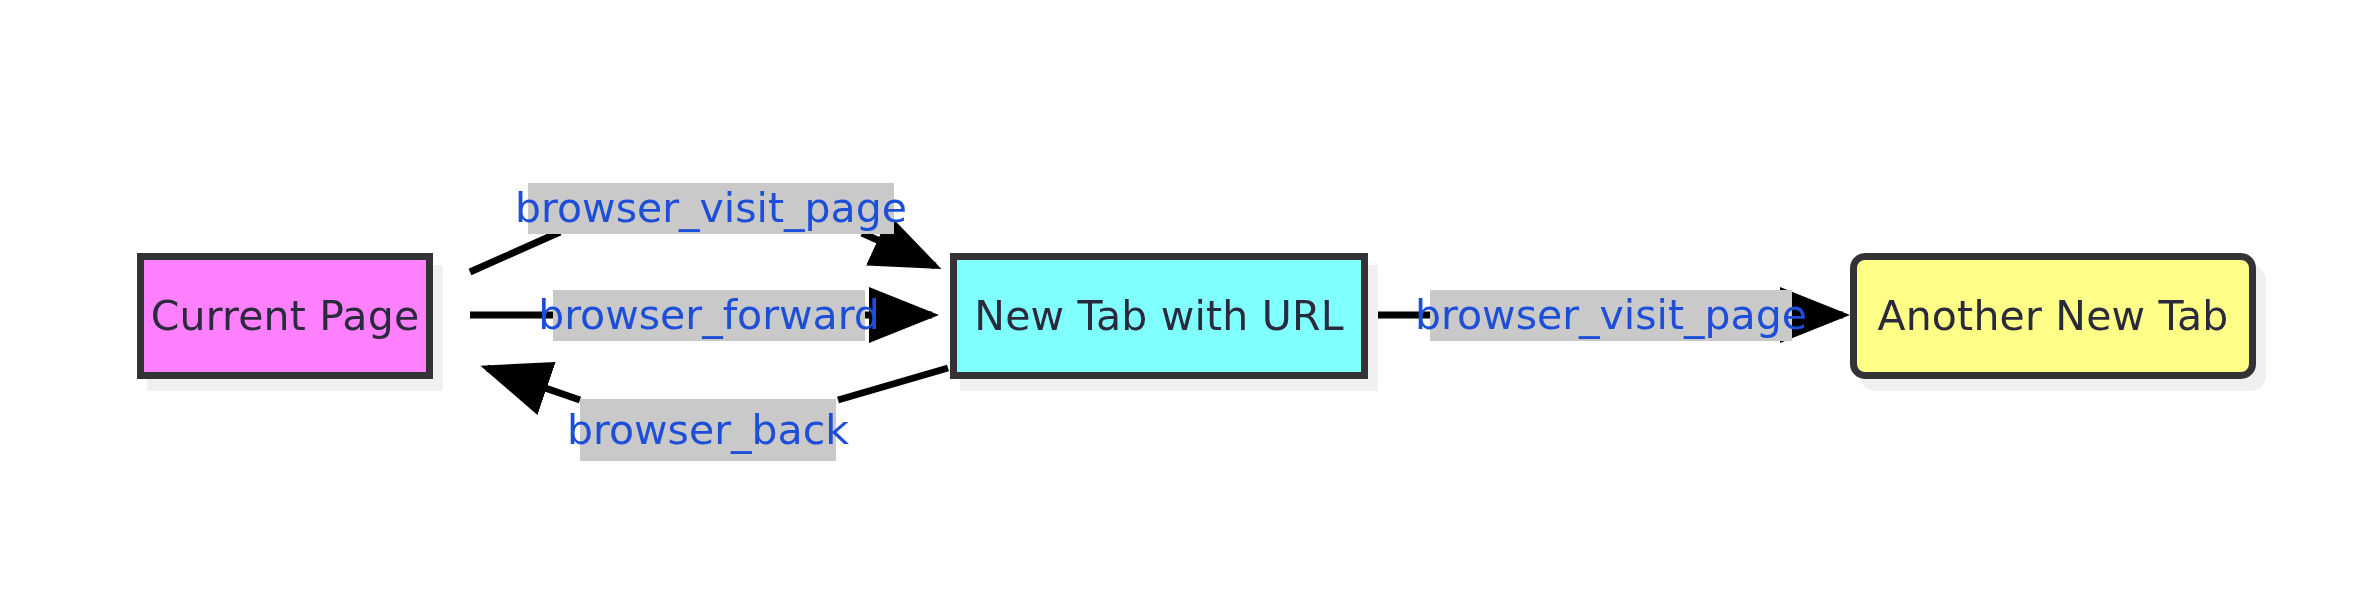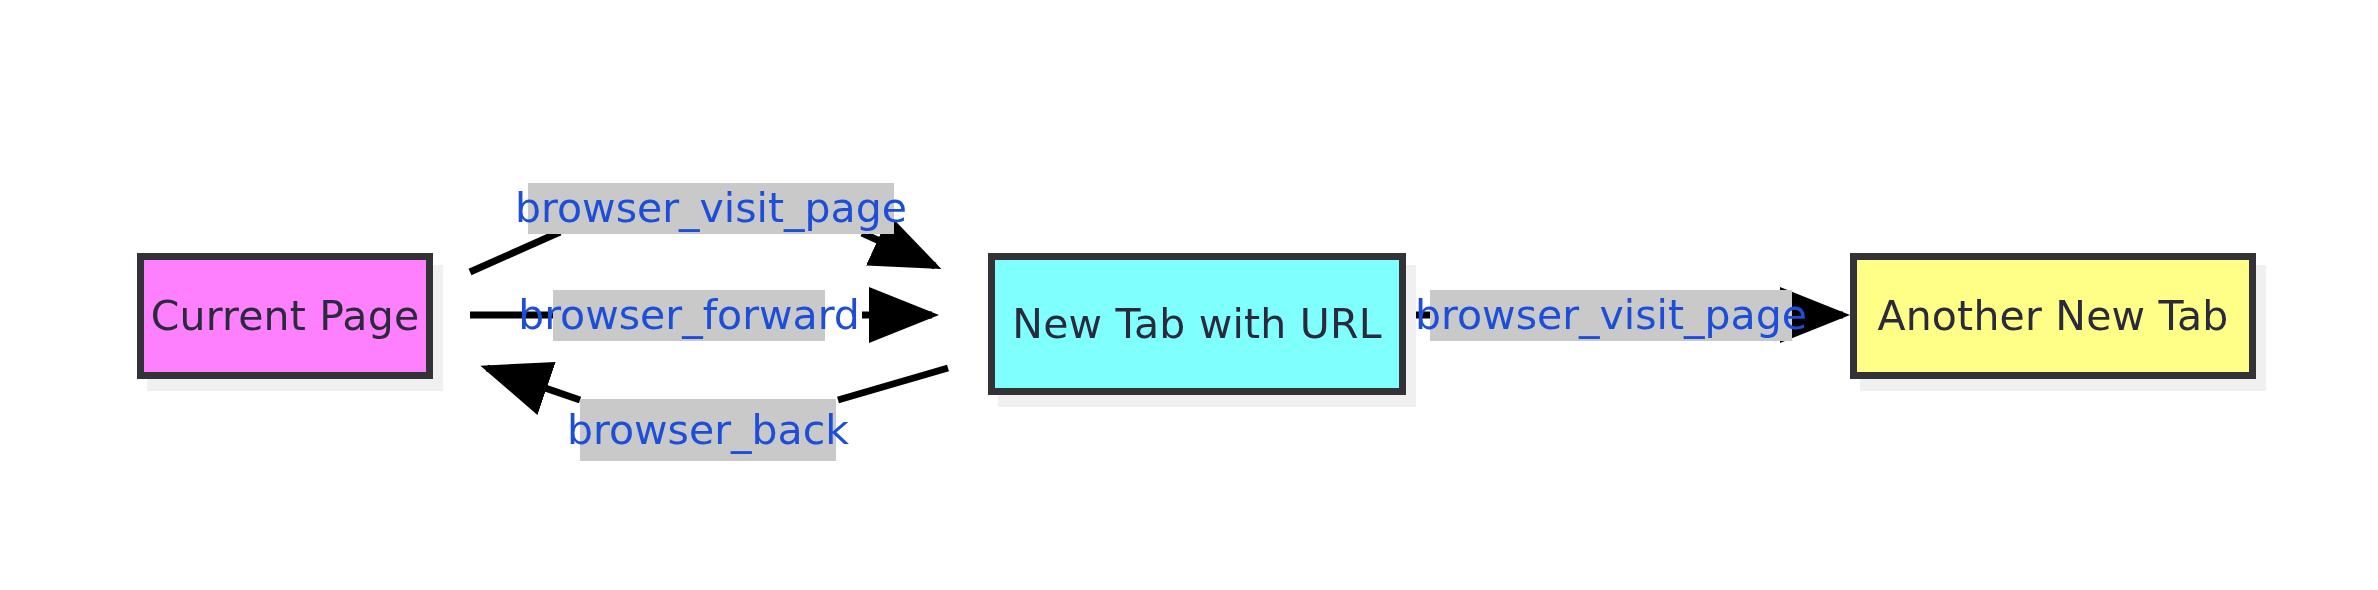--- a/index.html
+++ b/index.html
@@ -98,33 +98,33 @@
     <g>
       <path d="M 1370,315 L 1434,315" stroke="#000000" stroke-width="7" fill="none"></path>
       <path d="M 1789,315 L 1843,315" stroke="#000000" stroke-width="7" fill="none" marker-end="url(#arrow)"></path>
     </g>
   </svg>
 
   <div class="node" style="left:137px; top:253px; width:296px; height:126px; background:#ff80ff;">
     <span class="node-label">Current Page</span>
   </div>
 
-  <div class="node" style="left:950px; top:253px; width:418px; height:142px; background:#80ffff;margin-left:38px;">
+  <div class="node" style="left:950px; top:253px; width:418px; height:126px; background:#80ffff;">
     <span class="node-label">New Tab with URL</span>
   </div>
 
-  <div class="node" style="left:1850px; top:253px; width:406px; height:126px; background:#ffff88;">
+  <div class="node" style="left:1850px; top:253px; width:406px; height:126px; background:#ffff88;border-radius:15px;">
     <span class="node-label">Another New Tab</span>
   </div>
 
   <div class="edge-label" style="left:528px; top:183px; width:366px; height:51px;">
     <span class="edge-label-text">browser_visit_page</span>
   </div>
 
-  <div class="edge-label" style="left:553px; top:290px; width:272px; height:51px;">
+  <div class="edge-label" style="left:553px; top:290px; width:312px; height:51px;">
     <span class="edge-label-text">browser_forward</span>
   </div>
 
   <div class="edge-label" style="left:580px; top:399px; width:256px; height:62px;">
     <span class="edge-label-text">browser_back</span>
   </div>
 
   <div class="edge-label" style="left:1430px; top:290px; width:362px; height:51px;">
     <span class="edge-label-text">browser_visit_page</span>
   </div>

